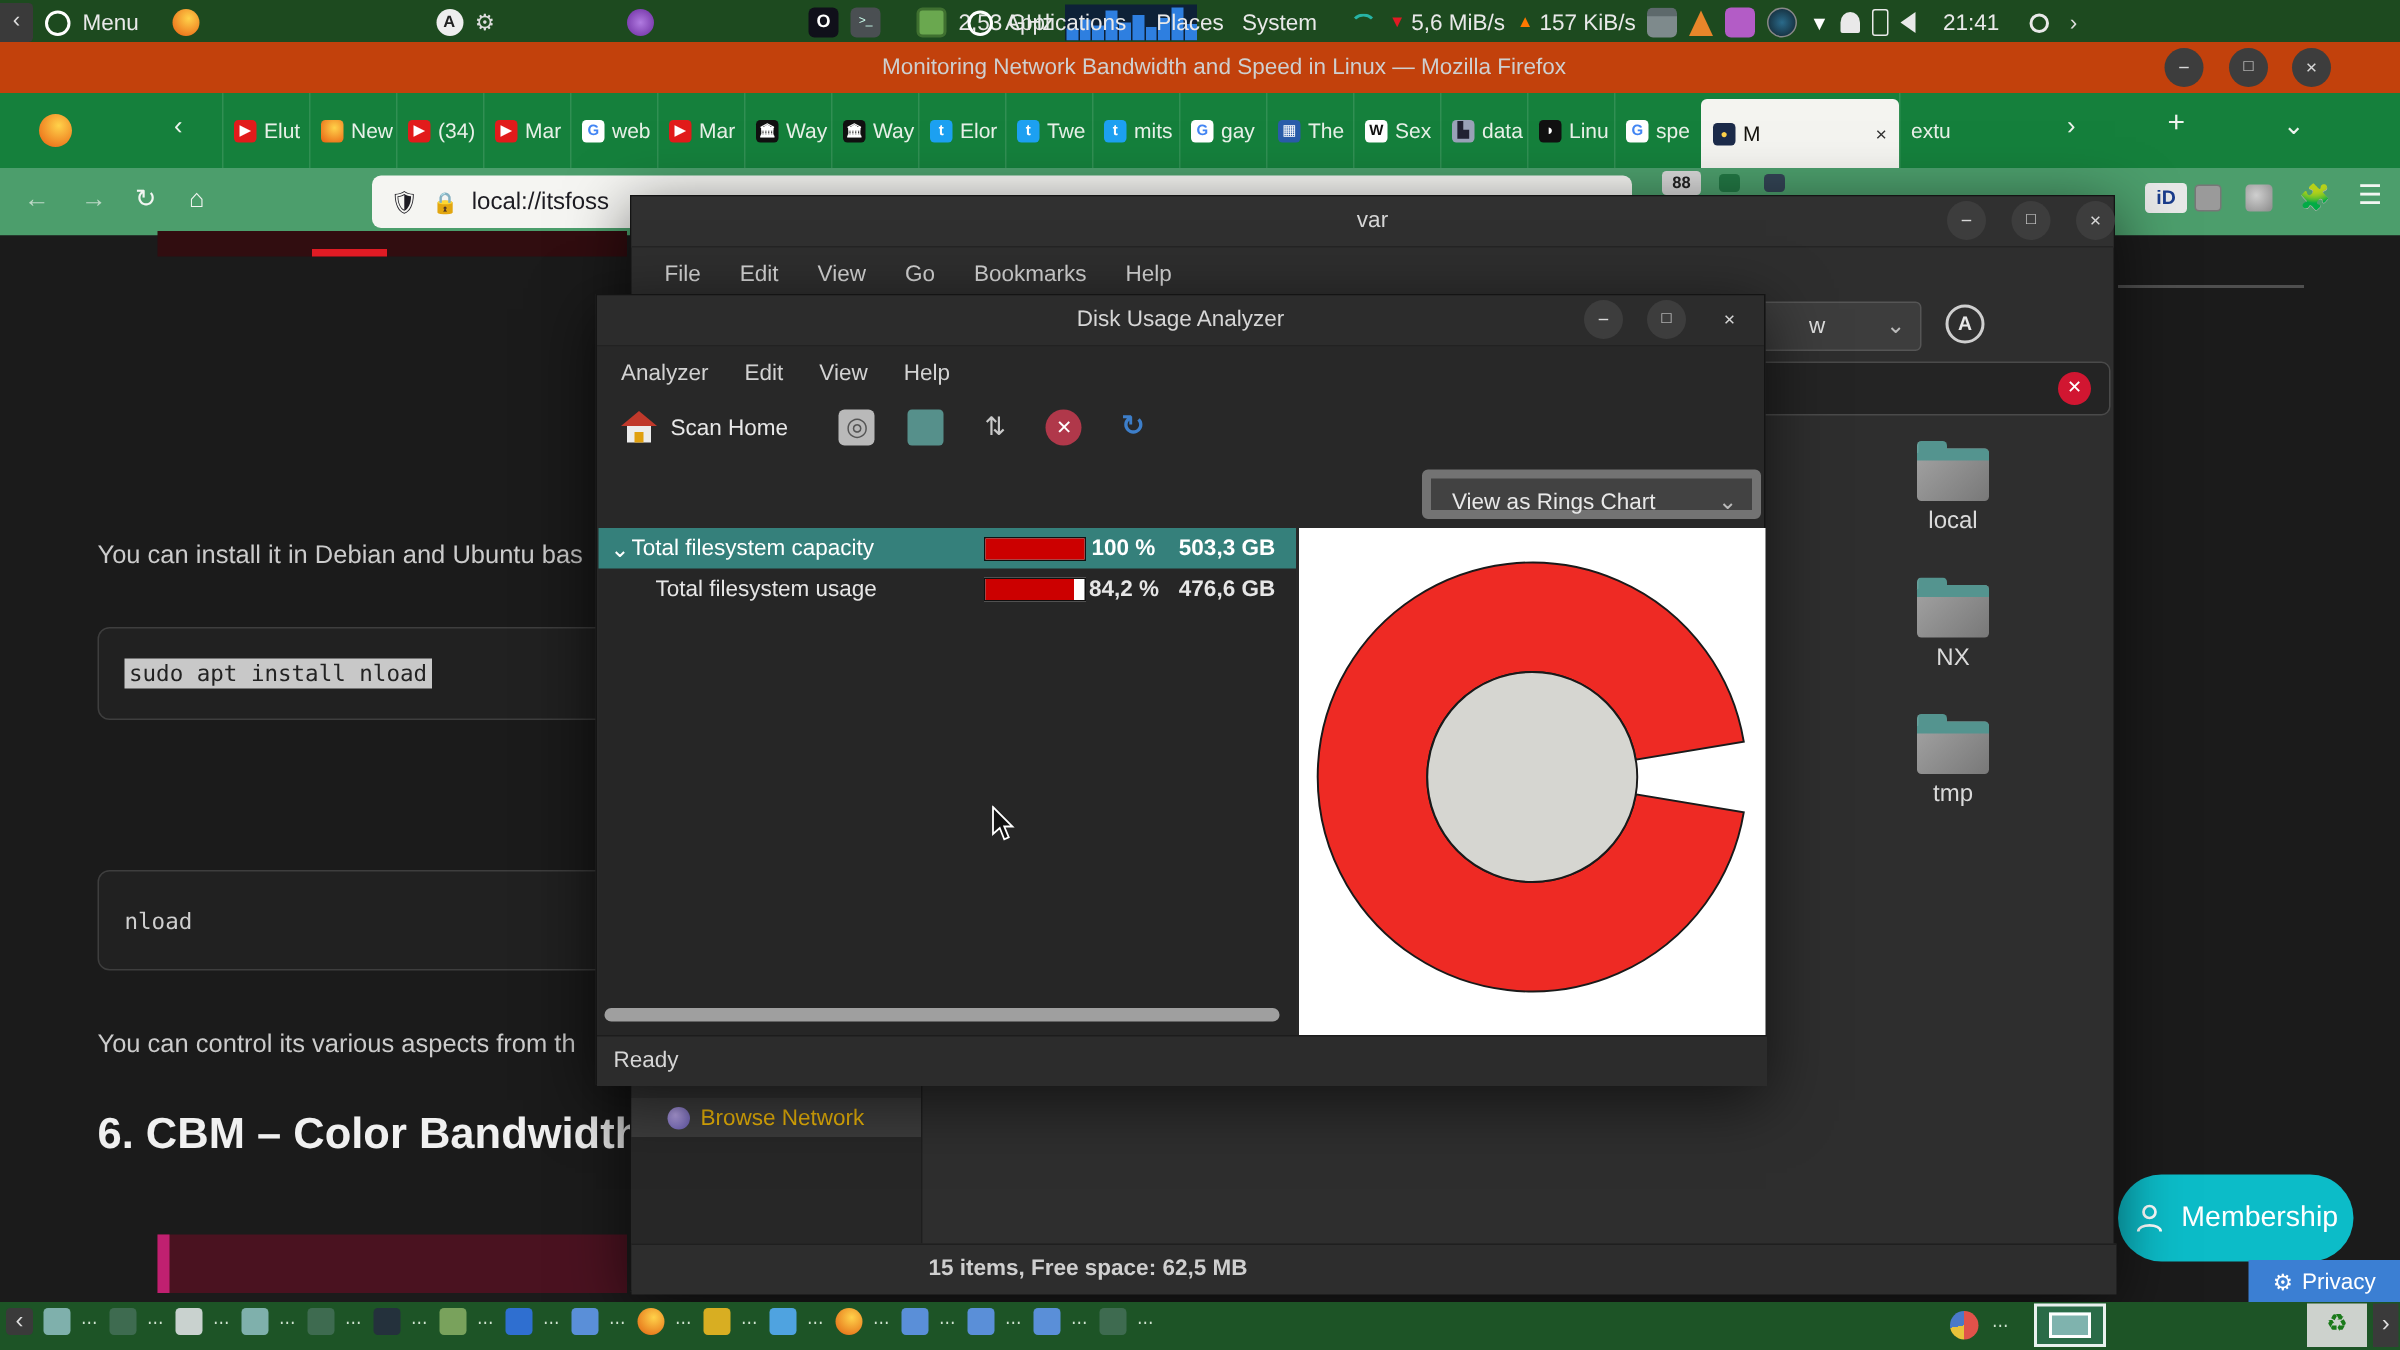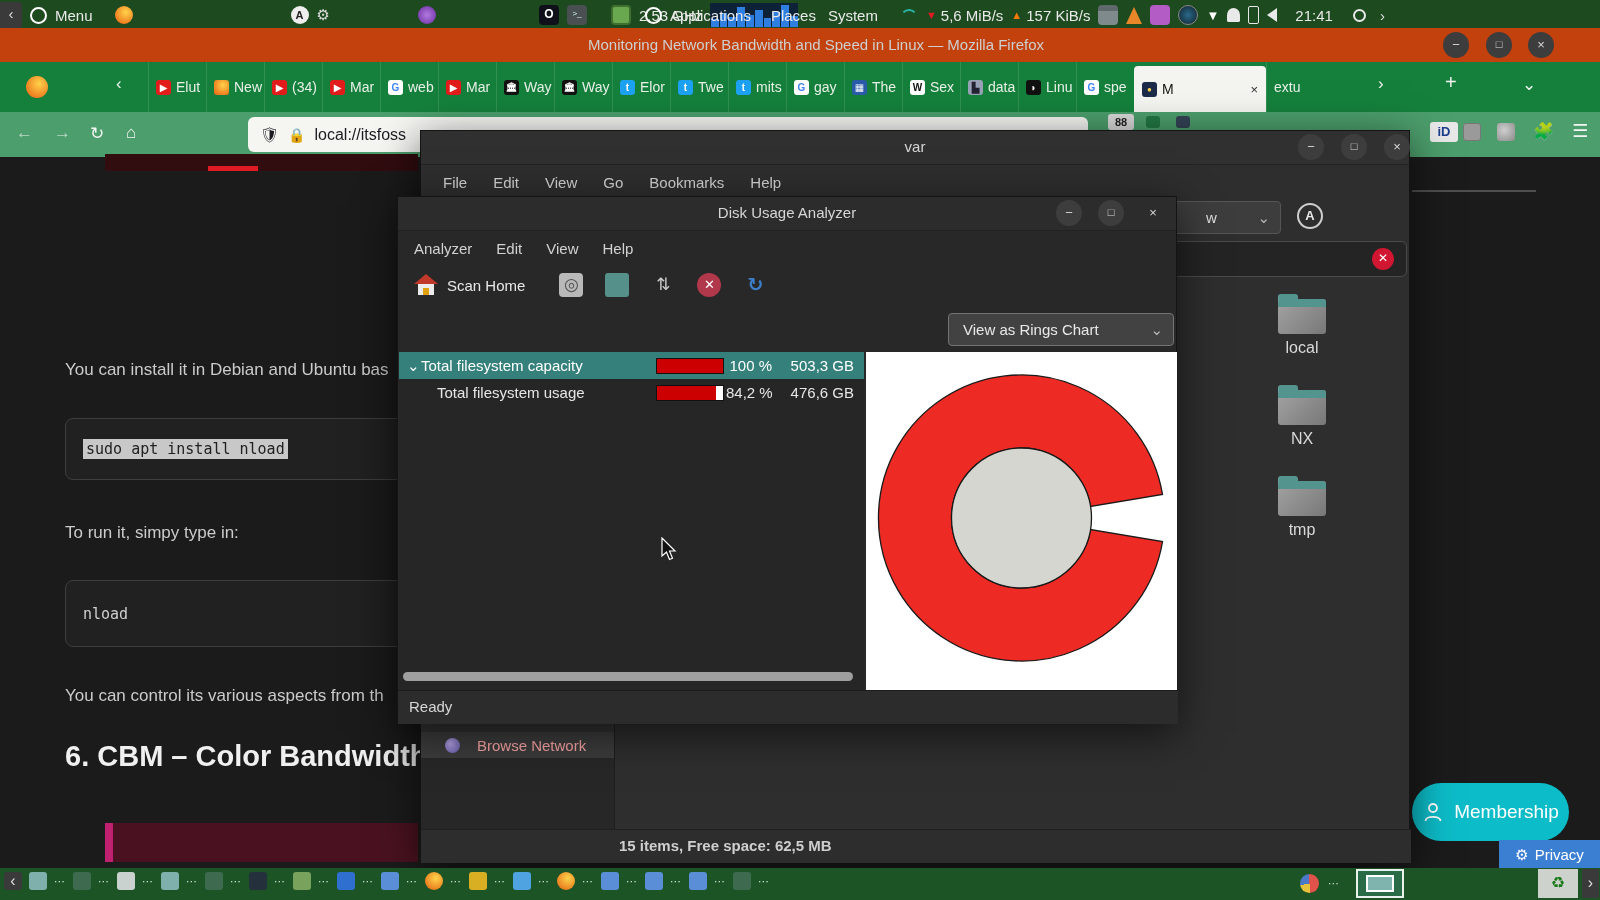--- a/index.html
+++ b/index.html
@@ -71,43 +71,43 @@
   #var-win{left:420px;top:130px;width:990px;height:731px;background:#2e2e2e;}
   #var-search{position:absolute;left:14px;top:110px;width:972px;height:36px;background:#242424;border:1px solid #4a4a4a;border-radius:6px;box-sizing:border-box;}
   #var-search .x{position:absolute;right:12px;top:6px;width:22px;height:22px;border-radius:50%;background:#d11631;color:#fff;text-align:center;line-height:21px;font-size:12px;font-weight:bold;}
   .folder-item{position:absolute;width:90px;text-align:center;color:#dadada;font-size:16px;}
   .fold{position:relative;width:48px;height:40px;margin:0 auto 5px auto;}
   .fold .tab{position:absolute;left:0;top:0;width:20px;height:8px;background:#54948f;border-radius:3px 3px 0 0;}
   .fold .body{position:absolute;left:0;top:5px;width:48px;height:35px;border-radius:3px;
               background:linear-gradient(135deg,#a3a3a3,#787878);}
   .fold .band{position:absolute;left:0;top:5px;width:48px;height:8px;background:#54948f;border-radius:3px 3px 0 0;}
   #var-sidebar{position:absolute;left:0;top:593px;width:193px;height:105px;background:#323232;border-right:1px solid #1e1e1e;}
-  #browse-net{position:absolute;left:0;top:8px;width:193px;height:26px;background:#3c3c3c;display:flex;align-items:center;gap:17px;padding-left:24px;box-sizing:border-box;color:#fca5a5;font-size:15px;}
+  #browse-net{position:absolute;left:0;top:8px;width:193px;height:26px;background:#3c3c3c;display:flex;align-items:center;gap:7px;padding-left:24px;box-sizing:border-box;color:#eab308;font-size:15px;}
   .globe{width:15px;height:15px;border-radius:50%;background:radial-gradient(circle at 35% 35%,#b9a6e8,#5f55a8);}
   #var-status{position:absolute;left:0;top:698px;width:990px;height:33px;background:#2d2d2d;border-top:1px solid #1f1f1f;color:#cfcfcf;font-size:15px;line-height:32px;}
   #var-status span{margin-left:198px;font-weight:bold;}
   #var-dd{position:absolute;left:740px;top:70px;width:120px;height:33px;background:#3d3d3d;border:1px solid #555;border-radius:4px;color:#ddd;font-size:15px;line-height:31px;box-sizing:border-box;}
   #var-dd b{font-weight:normal;margin-left:44px;}  #var-dd i{font-style:normal;float:right;margin-right:10px;color:#bbb;}
   #var-searchbtn{position:absolute;left:876px;top:72px;width:26px;height:26px;border-radius:50%;border:2px solid #cfcfcf;box-sizing:border-box;color:#e8e8e8;text-align:center;line-height:22px;font-size:13px;font-weight:bold;}
 
   
   #dua-win{left:397px;top:196px;width:780px;height:527px;background:#282828;}
   #dua-toolbar{position:absolute;left:0;top:67px;width:780px;height:42px;display:flex;align-items:center;gap:22px;padding-left:16px;box-sizing:border-box;color:#e8e8e8;font-size:15px;}
   .tool-ic{width:24px;height:24px;text-align:center;line-height:24px;font-size:17px;color:#c9c9c9;}
   #dua-info{position:absolute;left:0;top:109px;width:780px;height:46px;color:#e2e2e2;font-size:14.5px;}
   #dua-info .txt{position:absolute;left:9px;top:15px;white-space:nowrap;}
-  #dua-dd{position:absolute;right:4px;top:7px;width:226px;height:33px;background:#424242;border:1px solid #737373;border-radius:4px;color:#e8e8e8;font-size:15px;line-height:31px;box-sizing:border-box;}
+  #dua-dd{position:absolute;right:4px;top:7px;width:226px;height:33px;background:#424242;border:6px solid #737373;border-radius:4px;color:#e8e8e8;font-size:15px;line-height:31px;box-sizing:border-box;}
   #dua-dd span{margin-left:14px;} #dua-dd i{font-style:normal;float:right;margin-right:10px;color:#bbb;}
   #dua-tree{position:absolute;left:1px;top:155px;width:465px;height:338px;background:#262626;}
   .trow{display:grid;grid-template-columns:22px 1fr 70px 56px 82px;align-items:center;height:27px;color:#e6e6e6;font-size:15px;}
   .trow.sel{background:#35807b;color:#fff;}
   .trow .nm{white-space:nowrap;overflow:hidden;}
   .trow .bar{width:68px;height:16px;border:1px solid #111;background:#fff;position:relative;box-sizing:border-box;}
   .trow .bar i{position:absolute;left:0;top:0;bottom:0;background:#cc0000;}
-  .trow .pct,.trow .sz{text-align:right;padding-right:10px;white-space:nowrap;}
+  .trow .pct,.trow .sz{text-align:center;padding-right:10px;white-space:nowrap;font-weight:bold;}
   #dua-hscroll{position:absolute;left:5px;top:475px;width:450px;height:9px;border-radius:5px;background:#9f9f9f;}
   #dua-chart{position:absolute;left:468px;top:155px;width:311px;height:338px;background:#ffffff;}
   #dua-status{position:absolute;left:0;top:493px;width:780px;height:33px;background:#2c2c2c;border-top:1px solid #1c1c1c;color:#d6d6d6;font-size:15px;line-height:32px;}
   #dua-status span{margin-left:11px;}
   .house{position:relative;width:24px;height:22px;}
   .house .roof{position:absolute;left:0;top:0;width:0;height:0;border-left:12px solid transparent;border-right:12px solid transparent;border-bottom:10px solid #c0392b;}
   .house .base{position:absolute;left:4px;top:10px;width:16px;height:11px;background:#ececec;}
   .house .door{position:absolute;left:9px;top:14px;width:6px;height:7px;background:#e0a010;}
 
   
@@ -289,21 +289,20 @@
   </div>
 
   <div id="page" class="abs">
     <div class="imgstrip" style="left:105px;top:-3px;width:313px;height:17px;background:#310d10;">
       <i style="position:absolute;left:103px;bottom:0;width:50px;height:5px;background:#e01b24;"></i>
     </div>
     <p style="left:65px;top:203px;width:350px;">You can install it in Debian and Ubuntu bas</p>
     <div class="codeblock" style="top:261px;height:62px;">
       <span class="sel" style="position:absolute;left:17px;top:20px;">sudo apt install nload</span>
     </div>
-    <p style="left:65px;top:366px;width:350px;">To run it, simpy type in:</p>
     <div class="codeblock" style="top:423px;height:67px;">
       <span style="position:absolute;left:17px;top:24px;">nload</span>
     </div>
     <p style="left:65px;top:529px;width:350px;">You can control its various aspects from th</p>
     <div id="heading6">6. CBM – Color Bandwidth N</div>
     <div class="imgstrip" style="left:105px;top:666px;width:313px;height:39px;background:#4a1220;border-left:8px solid #c02070;box-sizing:border-box;"></div>
     <div id="page-hr"></div>
     <div id="membership">
       <svg width="22" height="22" viewBox="0 0 22 22">
         <circle cx="11" cy="7" r="4" fill="none" stroke="#fff" stroke-width="1.8"></circle>

